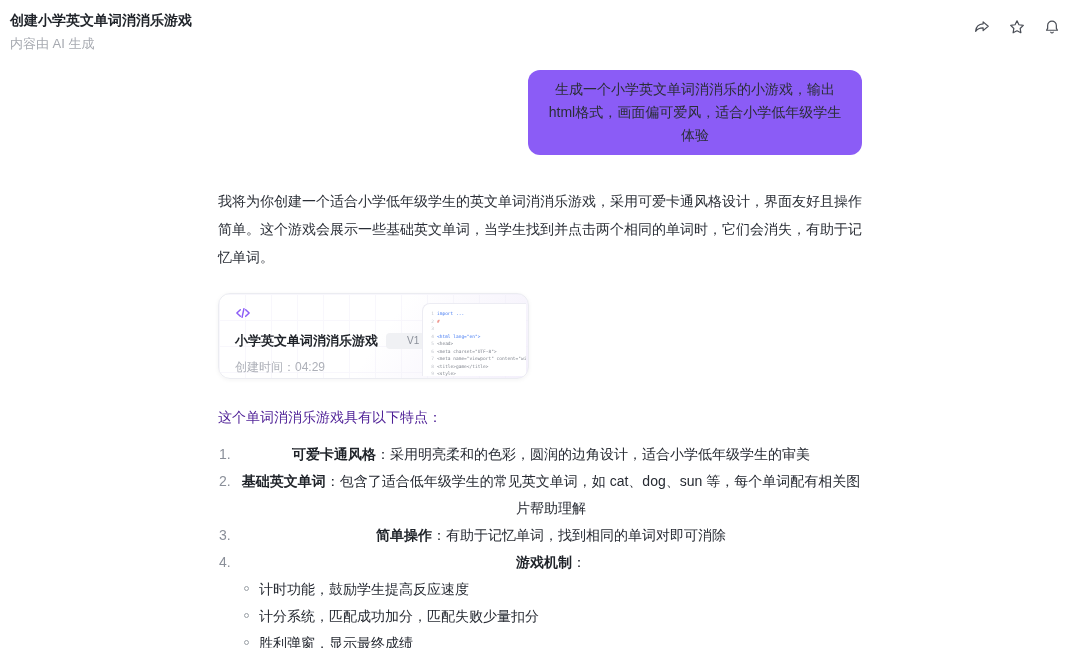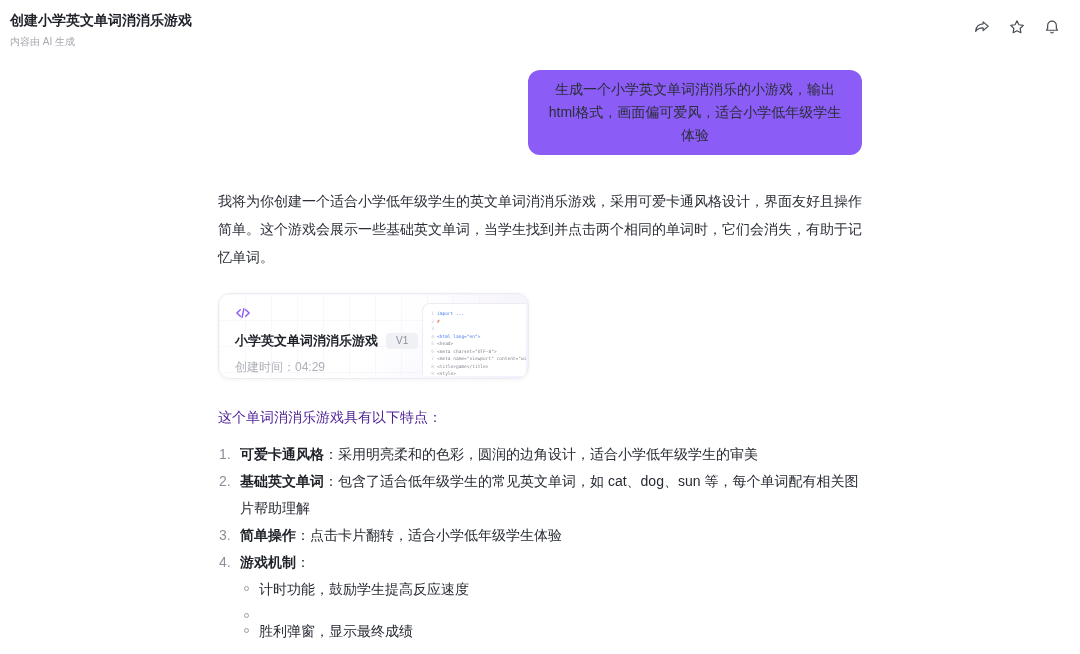--- a/index.html
+++ b/index.html
@@ -8,21 +8,21 @@
     background:#fff;
     color:#262a32;
     font-family:"Liberation Sans","DejaVu Sans",sans-serif;
     font-size:14px;
   }
   .page { position:relative; width:1080px; height:648px; background:#fff; overflow:hidden; }
 
   
   .hdr { position:absolute; top:0; left:0; right:0; display:flex; justify-content:space-between; padding:12px 18px 0 10px; }
   .hdr-title { margin:0; font-size:14px; font-weight:bold; color:#1f2329; }
-  .hdr-sub { margin-top:5px; font-size:10px; color:#a6a9b0; }
+  .hdr-sub { margin-top:5px; font-size:13px; color:#a6a9b0; }
   .hdr-actions { display:flex; gap:15px; padding-top:5px; }
   .icon-btn { width:20px; height:20px; border:0; padding:0; background:none; color:#4a4e56; cursor:pointer; display:flex; align-items:center; justify-content:center; }
   .icon-btn svg { width:18px; height:18px; display:block; }
 
   
   .column { position:absolute; left:218px; top:70px; width:644px; }
 
   .bubble-row { display:flex; justify-content:flex-end; }
   .user-bubble {
     background:#8b5cf6; border-radius:12px; padding:8px 15px;
@@ -40,42 +40,42 @@
   }
   .artifact-card::before {
     content:""; position:absolute; inset:0; opacity:.45; pointer-events:none;
     background-image:linear-gradient(#f0edf8 1px,transparent 1px),linear-gradient(90deg,#f0edf8 1px,transparent 1px);
     background-size:26px 26px;
   }
   .card-left { position:absolute; left:16px; top:11px; z-index:2; }
   .code-icon svg { width:16px; height:16px; display:block; }
   .card-title-row { margin-top:11px; display:flex; align-items:center; gap:8px; }
   .card-title { font-size:13px; font-weight:bold; color:#1f2329; white-space:nowrap; }
-  .badge { font-size:10px; color:#8a8f99; background:#f0f1f4; border-radius:4px; padding:1px 10px; line-height:14px; }
+  .badge { font-size:10px; color:#8a8f99; background:#f0f1f4; border-radius:4px; padding:1px 21px; line-height:14px; }
   .card-time { margin-top:9px; font-size:12px; color:#adb0b8; }
 
   .code-preview {
     position:absolute; left:203px; top:9px; right:2px; bottom:2px; z-index:2;
     background:#fff; border:1px solid #ececf3; border-right:0; border-bottom:0;
     border-radius:8px 0 0 0; padding:6px 2px 2px 2px; overflow:hidden;
     font-family:"DejaVu Sans Mono",monospace; font-size:4.5px; line-height:7.5px;
   }
   .cl { display:flex; white-space:nowrap; }
   .ln { flex:none; width:9px; text-align:right; margin-right:3px; color:#c3c6cd; }
   .ct { color:#80858e; }
   .ct.kw  { color:#4078f2; }
   .ct.err { color:#e45649; }
   .ct.tag { color:#4078f2; }
 
   
   .features-intro { margin:24px 0 0; line-height:28px; color:#4c1d95; }
   .features { margin-top:10px; }
   .feat { display:flex; line-height:27px; }
   .num { flex:none; width:22px; color:#8a8f99; padding-left:1px; }
-  .li-body { flex:1; }
+  .li-body { flex:1;text-align:center; }
   .li-body b { color:#1f2329; }
   .subs { margin:0; padding:0; }
   .sub { display:flex; line-height:27px; }
   .ring { flex:none; width:5px; height:5px; border:1.2px solid #9aa0a6; border-radius:50%; margin:10px 10px 0 4px; }
 </style>
 </head>
 <body>
 
 <div class="page">
 
@@ -176,34 +176,35 @@
         <span class="li-body"><b>可爱卡通风格</b><span>：采用明亮柔和的色彩，圆润的边角设计，适合小学低年级学生的审美</span></span>
       </div>
 
       <div class="feat">
         <span class="num">2.</span>
         <span class="li-body"><b>基础英文单词</b><span>：包含了适合低年级学生的常见英文单词，如 cat、dog、sun 等，每个单词配有相关图片帮助理解</span></span>
       </div>
 
       <div class="feat">
         <span class="num">3.</span>
-        <span class="li-body"><b>简单操作</b><span>：点击卡片翻转，适合小学低年级学生体验</span></span>
+        <span class="li-body"><b>简单操作</b><span>：有助于记忆单词，找到相同的单词对即可消除</span></span>
       </div>
 
       <div class="feat">
         <span class="num">4.</span>
         <span class="li-body">
           <b>游戏机制</b><span>：</span>
           <div class="subs">
             <div class="sub">
                 <span class="ring"></span>
                 <span>计时功能，鼓励学生提高反应速度</span>
               </div>
             <div class="sub">
                 <span class="ring"></span>
+                <span>计分系统，匹配成功加分，匹配失败少量扣分</span>
               </div>
             <div class="sub">
                 <span class="ring"></span>
                 <span>胜利弹窗，显示最终成绩</span>
               </div>
           </div>
         </span>
       </div>
 
     </div>

